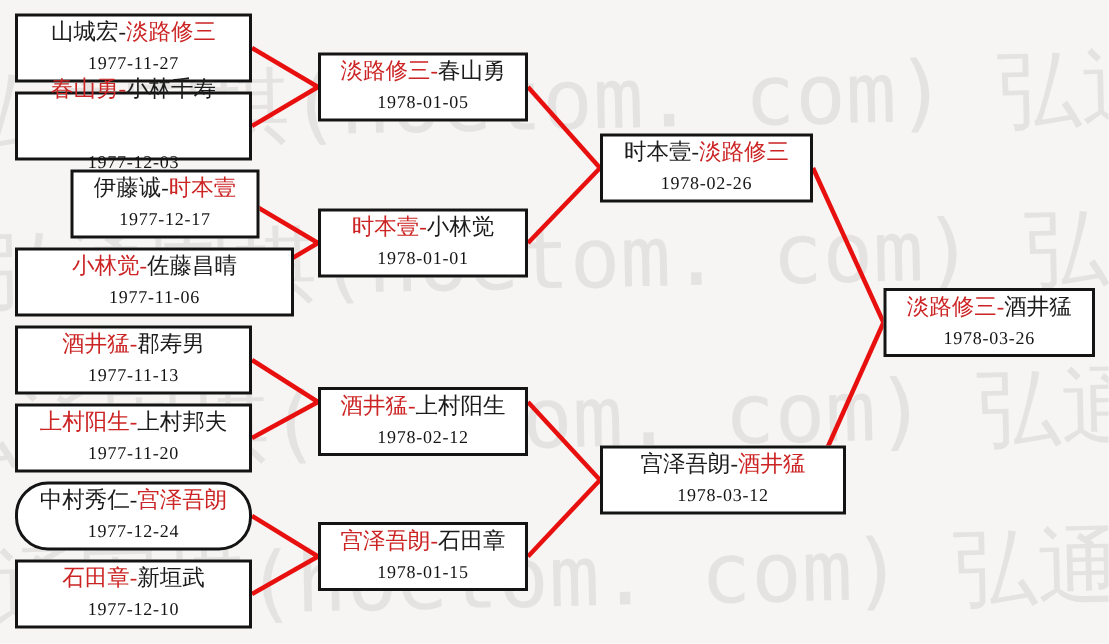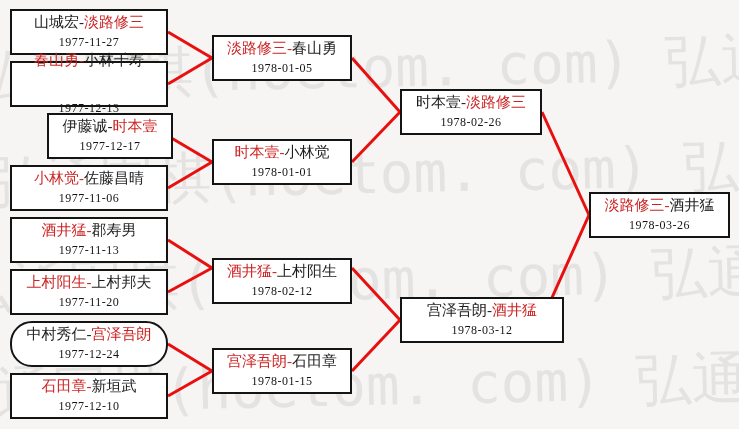--- a/index.html
+++ b/index.html
@@ -61,27 +61,27 @@
     <line x1="542" y1="112" x2="589" y2="215" stroke="#e8100f" stroke-width="3"></line>
     <line x1="542" y1="320" x2="589" y2="215" stroke="#e8100f" stroke-width="3"></line>
   </svg>
 
   <div class="match" style="left:10px;top:9px;width:158px;">
     <div class="names"><span class="nm">山城宏</span><span class="nm">-</span><span class="nm win">淡路修三</span></div>
     <div class="date">1977-11-27</div>
   </div>
   <div class="match" style="left:10px;top:61px;width:158px;gap:28px;">
     <div class="names"><span class="nm win">春山勇</span><span class="nm win">-</span><span class="nm">小林千寿</span></div>
-    <div class="date">1977-12-13</div>
+    <div class="date">1977-12-03</div>
   </div>
   <div class="match" style="left:10px;top:113px;width:126px;margin-left:37px;">
     <div class="names"><span class="nm">伊藤诚</span><span class="nm">-</span><span class="nm win">时本壹</span></div>
     <div class="date">1977-12-17</div>
   </div>
-  <div class="match" style="left:10px;top:165px;width:158px;">
+  <div class="match" style="left:10px;top:165px;width:186px;">
     <div class="names"><span class="nm win">小林觉</span><span class="nm win">-</span><span class="nm">佐藤昌晴</span></div>
     <div class="date">1977-11-06</div>
   </div>
   <div class="match" style="left:10px;top:217px;width:158px;">
     <div class="names"><span class="nm win">酒井猛</span><span class="nm win">-</span><span class="nm">郡寿男</span></div>
     <div class="date">1977-11-13</div>
   </div>
   <div class="match" style="left:10px;top:269px;width:158px;">
     <div class="names"><span class="nm win">上村阳生</span><span class="nm win">-</span><span class="nm">上村邦夫</span></div>
     <div class="date">1977-11-20</div>

